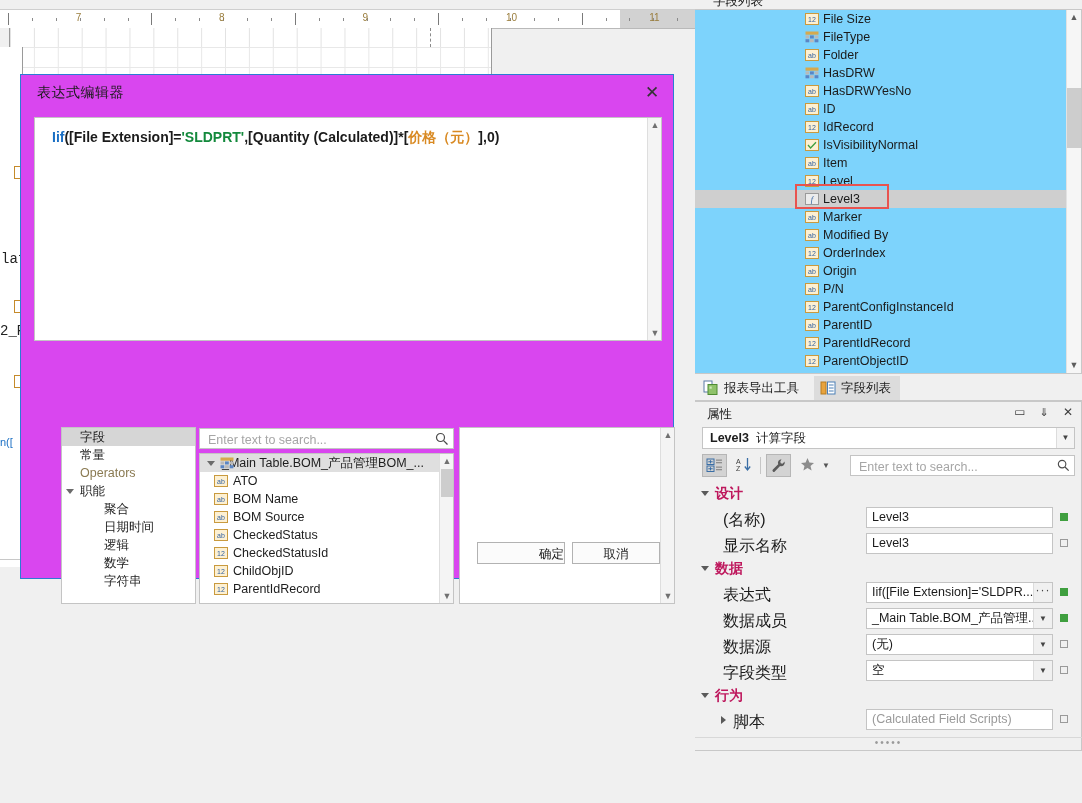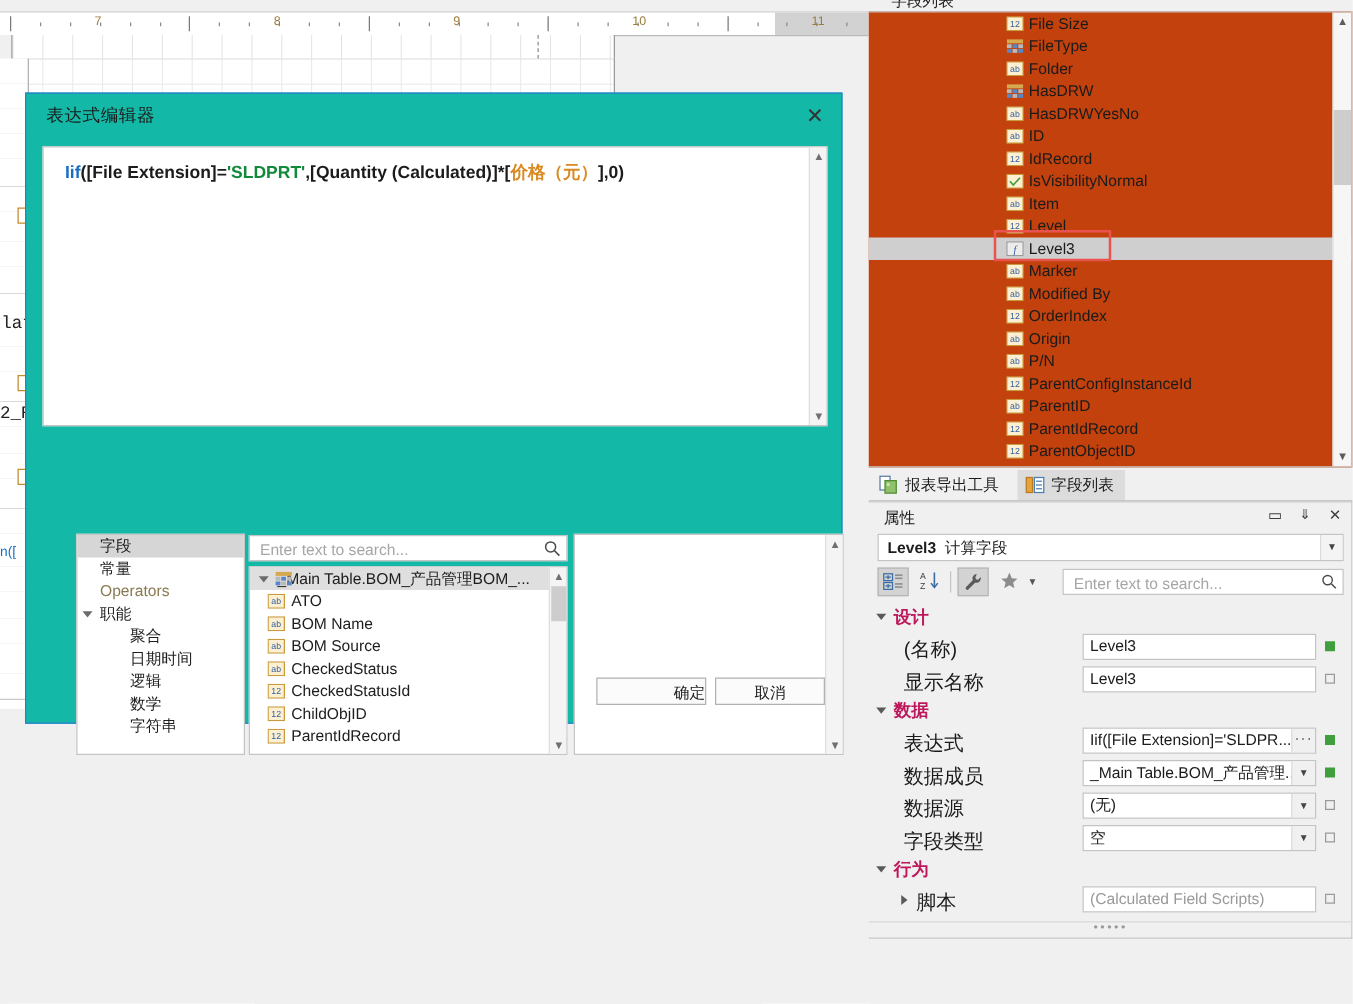--- a/index.html
+++ b/index.html
@@ -29,21 +29,21 @@
 
   
   .leftstrip{position:absolute;left:0;top:47px;width:22px;height:520px;background:#ffffff;border-right:1px solid #9a9a9a;}
   .leftstrip .rw{position:absolute;left:0;width:22px;border-bottom:1px solid #c8c8c8;background:#fff;}
   .leftstrip .thick{border-bottom:1px solid #3b3b3b;}
   .frag{position:absolute;font-size:11px;white-space:nowrap;font-family:"Liberation Sans",sans-serif;}
   .fragmono{font-family:"Liberation Mono",monospace;font-size:14px;color:#222;}
   .ctrlbox{position:absolute;width:7px;height:11px;border:1px solid #c58a2a;background:#fff;}
 
   
-  #dlg{position:absolute;left:20px;top:74px;width:654px;height:505px;background:#14b8a6;border:1px solid #2b7cd3;box-sizing:border-box;}
+  #dlg{position:absolute;left:20px;top:74px;width:654px;height:505px;background:#d946ef;border:1px solid #2b7cd3;box-sizing:border-box;}
   #dlg .titlebar{position:relative;height:36px;}
   #dlg .title{position:absolute;left:16px;top:9px;font-size:14px;color:#1b1b1b;letter-spacing:.5px;}
   #dlg .closebtn{position:absolute;right:8px;top:6px;width:26px;height:24px;color:#333;font-size:17px;line-height:24px;text-align:center;cursor:pointer;}
 
   .exprbox{position:absolute;left:13px;top:42px;width:628px;height:224px;background:#fff;border:1px solid #c4c4c4;box-sizing:border-box;}
   .exprtext{position:absolute;left:17px;top:11px;font-size:14px;font-family:"Liberation Sans",sans-serif;white-space:nowrap;font-weight:bold;}
   .exprtext .fn{color:#1a6fc4;}
   .exprtext .fld{color:#1b1b1b;}
   .exprtext .str{color:#13893c;}
   .exprtext .cn{color:#d98a23;}
@@ -74,21 +74,21 @@
   .treerow .ficon{left:14px;}
   .treerow.root .ficon{left:20px;}
 
   .pane-right{left:438px;top:352px;width:216px;height:177px;}
 
   .dlgbtn{position:absolute;height:22px;width:88px;border:1px solid #b2b2b2;background:#fbfbfb;font-size:12.5px;color:#1b1b1b;
      text-align:center;line-height:22px;cursor:pointer;box-sizing:border-box;}
 
   
   #right{position:absolute;left:695px;top:0;width:387px;height:803px;background:#f0f0f0;}
-  .fieldlist{position:absolute;left:0;top:9px;width:387px;height:365px;background:#c2410c;border:1px solid #c8c8c8;border-left:none;box-sizing:border-box;}
+  .fieldlist{position:absolute;left:0;top:9px;width:387px;height:365px;background:#7dd3fc;border:1px solid #c8c8c8;border-left:none;box-sizing:border-box;}
   .flrow{position:relative;height:18px;line-height:18px;font-size:12.5px;white-space:nowrap;padding-left:128px;color:#1b1b1b;}
   .flrow.sel{background:#cfcfcf;}
   .flrow .ficon{position:absolute;left:110px;top:3px;}
   .cuttop{position:absolute;left:0;top:0;width:387px;height:9px;background:#f0f0f0;overflow:hidden;}
   .cuttop span{position:absolute;left:18px;top:-7px;font-size:12.5px;color:#1b1b1b;}
 
   .highlight-box{position:absolute;left:795px;top:184px;width:94px;height:25px;border:2px solid #e8534f;box-sizing:border-box;pointer-events:none;z-index:30;}
 
   .flscroll{position:absolute;right:0;top:0;width:15px;height:100%;background:#f6f6f6;border-left:1px solid #e2e2e2;box-sizing:border-box;}
   .flscroll .arrowup,.flscroll .arrowdn{position:absolute;left:0;width:14px;height:15px;text-align:center;font-size:9px;line-height:15px;color:#5d5d5d;}

